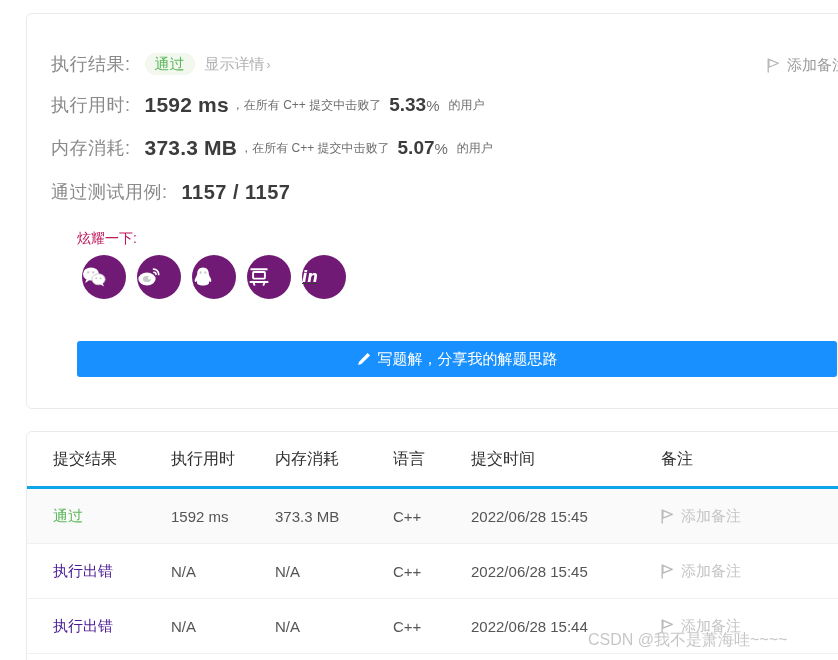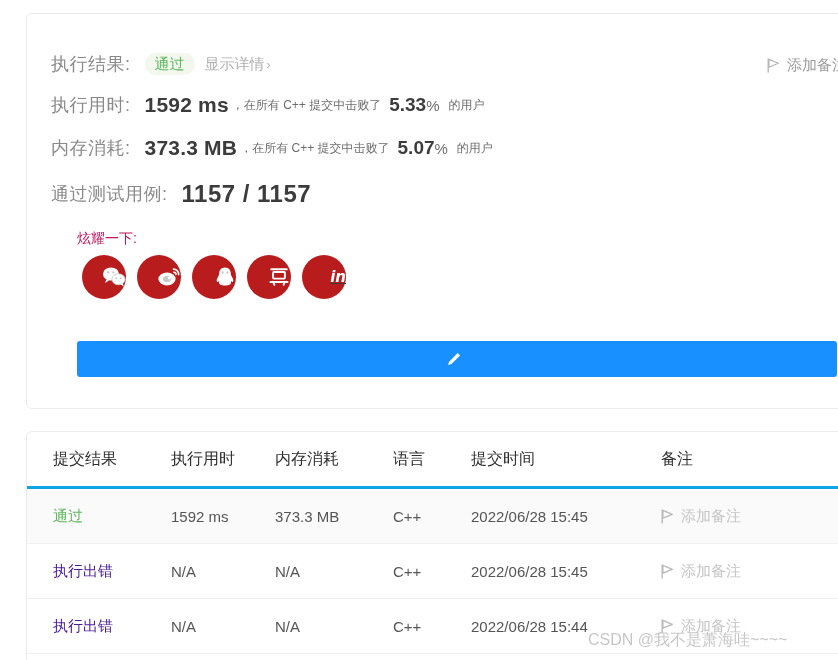--- a/index.html
+++ b/index.html
@@ -90,21 +90,21 @@
     font-weight: bold;
     color: #3c3c3c;
     margin: 0 6px 0 8px;
   }
   .pct-sign {
     font-size: 15px;
     font-weight: normal;
     color: #6d6d6d;
   }
   .cases-num {
-    font-size: 24px;
+    font-size: 20px;
     font-weight: bold;
     color: #3c3c3c;
     margin-left: 14px;
     letter-spacing: 0.5px;
   }
 
   
   #add-note-top {
     position: absolute;
     right: 38px;
@@ -135,24 +135,24 @@
     position: absolute;
     left: 55px;
     top: 241px;
     display: flex;
     gap: 11px;
   }
   .share-btn {
     width: 44px;
     height: 44px;
     border-radius: 50%;
-    background: #b91c1c;
+    background: #701a75;
     display: flex;
     align-items: center;
-    justify-content: flex-end;
+    justify-content: flex-start;
     cursor: pointer;
     text-decoration: underline;
   }
   .share-btn svg { display: block; }
   .share-glyph {
     color: #ffffff;
     font-size: 19px;
     line-height: 1;
     font-family: "DejaVu Sans", sans-serif;
   }
@@ -322,20 +322,21 @@
     </div>
     <div class="share-btn">
       <span class="share-glyph small">in</span>
     </div>
   </div>
 
   <button id="write-solution-button">
     <svg class="pencil-icon" viewBox="0 0 14 14">
       <path d="M10.6 0.9 L13.1 3.4 L4.4 12.1 L1.1 13.1 L2.1 9.8 Z" fill="#ffffff"></path>
     </svg>
+    <span>写题解，分享我的解题思路</span>
   </button>
 </div>
 
 <div class="card" id="submissions-card">
   <table class="sub-table">
     <thead>
       <tr>
         <th class="col-result">提交结果</th>
         <th class="col-runtime">执行用时</th>
         <th class="col-memory">内存消耗</th>

